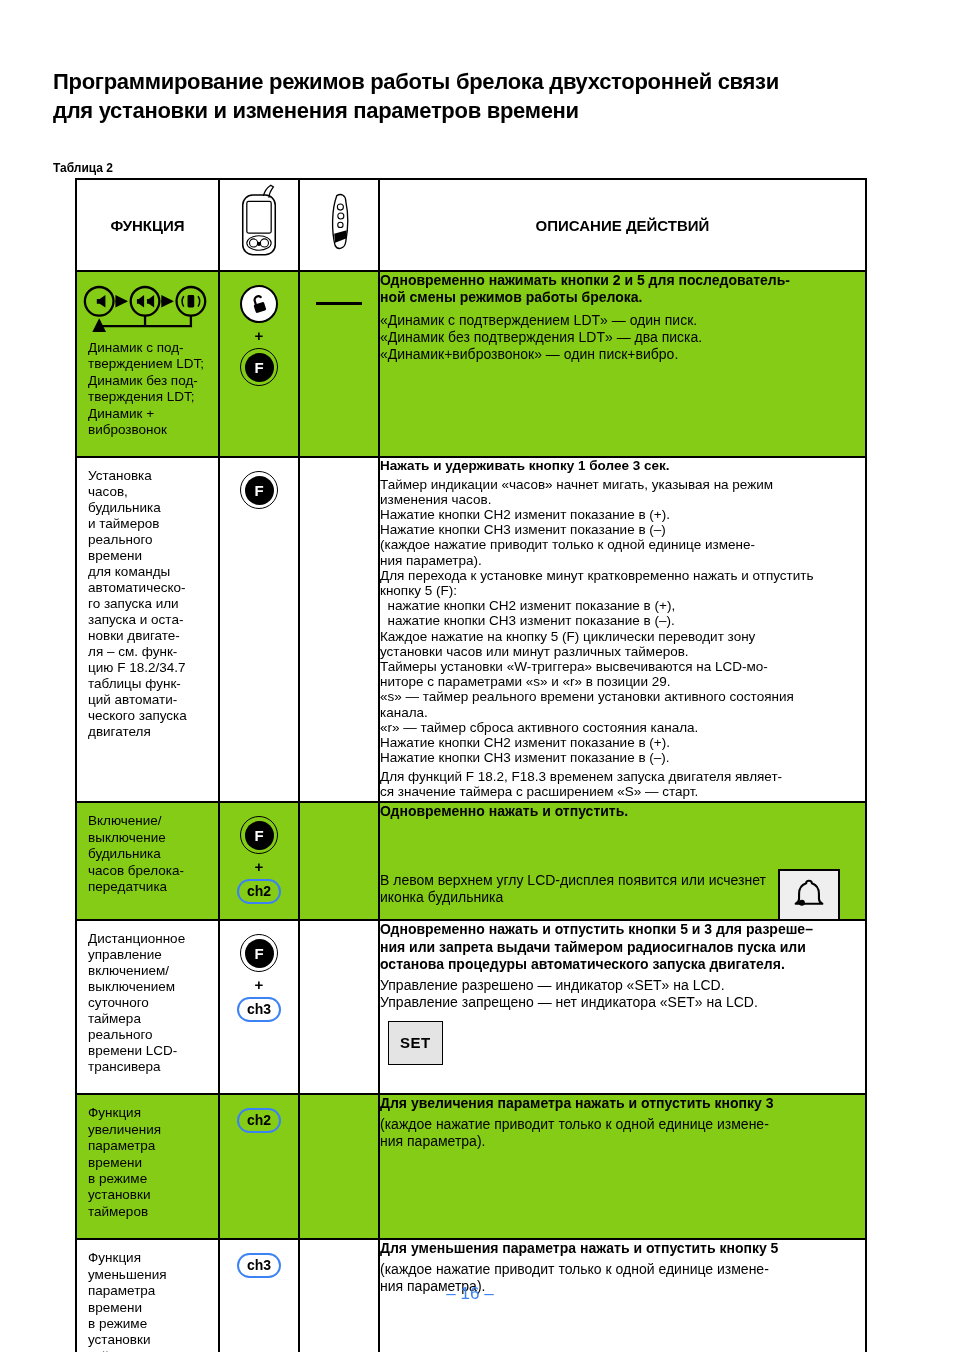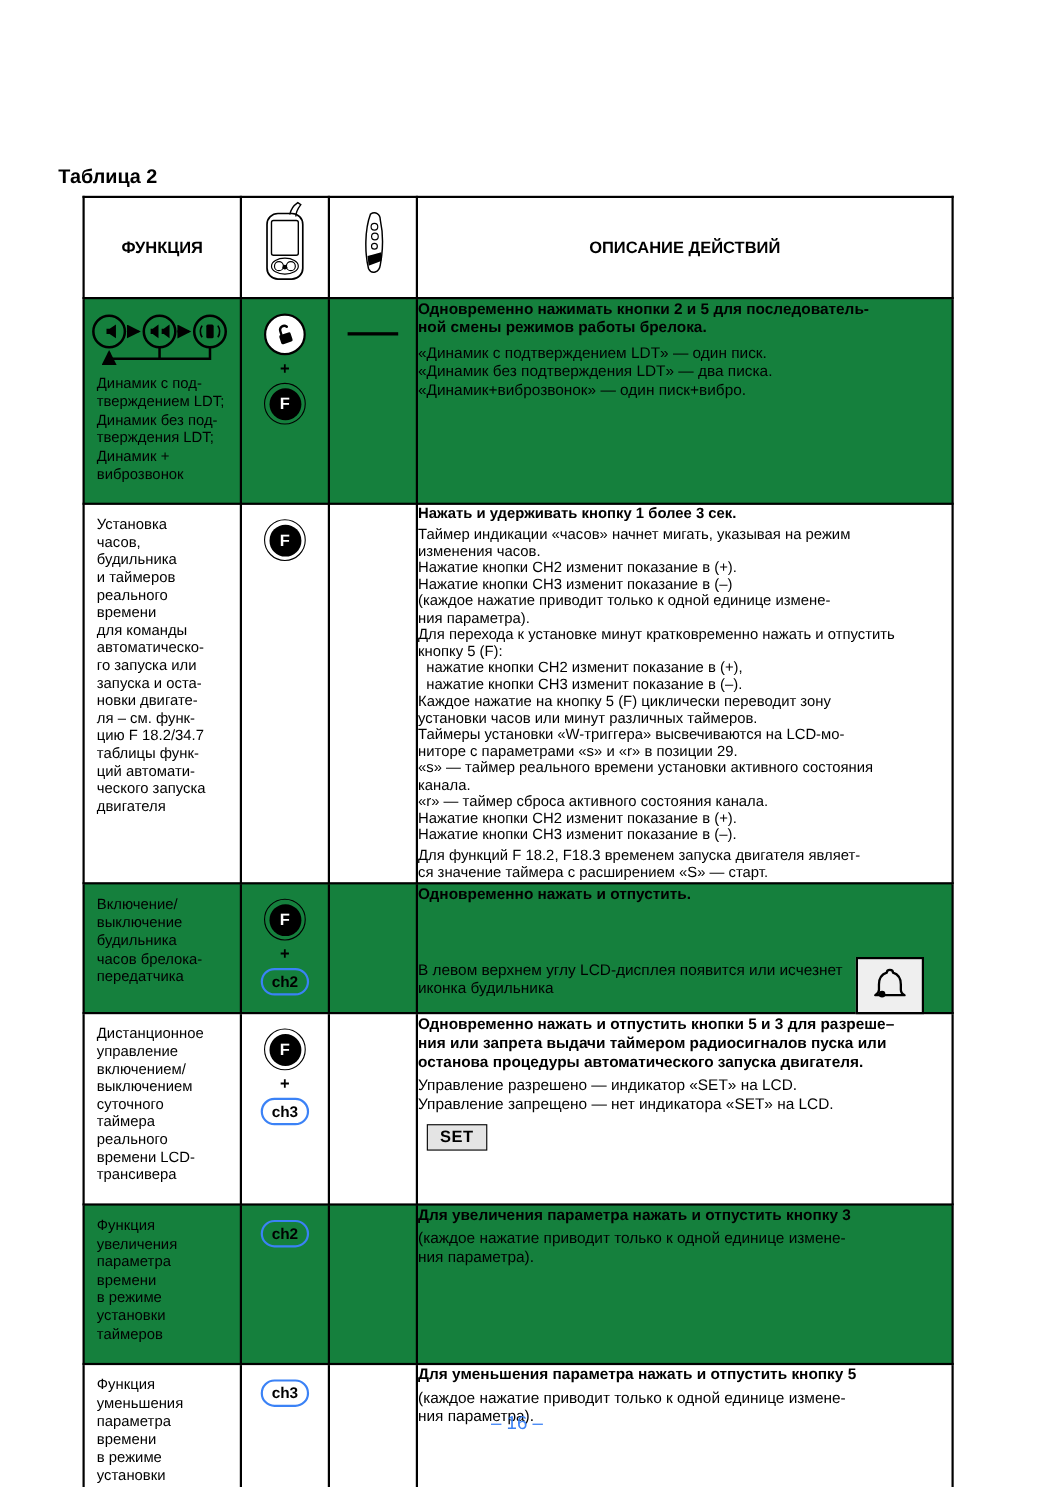--- a/index.html
+++ b/index.html
@@ -1,25 +1,25 @@
 <!DOCTYPE html>
 <html lang="ru"><head>
 <meta charset="utf-8">
 <style>
   html,body{margin:0;padding:0;background:#ffffff;}
   body{width:954px;height:1352px;position:relative;font-family:"Liberation Sans",sans-serif;color:#000;}
   .page{position:absolute;inset:0;background:#fff;}
 
   .title{position:absolute;left:53px;top:68px;width:820px;font-size:22px;font-weight:bold;
          line-height:1.3;letter-spacing:-0.3px;white-space:pre-line;}
-  .caption{position:absolute;left:53px;top:150px;font-size:18px;font-weight:bold;}
+  .caption{position:absolute;left:53px;top:161px;font-size:12px;font-weight:bold;}
 
   table.fn{position:absolute;left:75px;top:178px;width:790px;border-collapse:collapse;table-layout:fixed;}
   table.fn td{border:2px solid #000;vertical-align:top;padding:0;}
-  tr.shade td{background:#15803d;}
+  tr.shade td{background:#84cc16;}
   tr.hH{height:92px;} tr.h0{height:150px;} tr.h1{height:345px;}
   tr.h2{height:118px;} tr.h3{height:150px;} tr.h4{height:122px;} tr.h5{height:125px;}
 
   .thc{text-align:center;vertical-align:middle !important;font-weight:bold;font-size:15px;}
 
   .func{padding:10px 4px 18px 11px;font-size:13.5px;line-height:16.4px;white-space:pre-line;}
   .func-tall{line-height:16px;}
   .mode-diagram{padding:12px 2px 2px 5px;}
   .func-r0{padding-top:2px;}
 
@@ -39,30 +39,32 @@
   .desc p{margin:0;white-space:pre-line;}
   .desc .lead{font-weight:bold;}
   .desc .body{margin-top:3px;}
   .body-loose{line-height:17px;margin-top:5px !important;}
   .tight{font-size:13.5px;line-height:15.2px;padding-top:7px;}
   .note{margin-top:7px;}
 
   .bellrow{display:flex;align-items:flex-start;gap:12px;margin-top:48px;}
   .bellbadge{width:58px;height:48px;border:2px solid #000;background:#efefef;
         display:flex;align-items:center;justify-content:center;margin-bottom:-10px;}
-  .setbadge{display:inline-block;border:1.5px solid #000;background:#e4e4e4;padding:2px 11px;
+  .setbadge{display:inline-block;border:1.5px solid #000;background:#e4e4e4;padding:12px 11px;
         font-weight:800;font-size:15px;margin:10px 0 0 8px;letter-spacing:0.5px;}
 
   .pagenum{position:absolute;left:75px;top:1284px;width:790px;text-align:center;font-size:17px;color:#3b82f6;}
 </style>
 </head>
 <body>
 
 <div class="page">
 
+  <div class="title">Программирование режимов работы брелока двухсторонней связи
+для установки и изменения параметров времени</div>
   <div class="caption">Таблица 2</div>
 
   <table class="fn">
     <colgroup>
         <col style="width:143px">
         <col style="width:80px">
         <col style="width:80px">
         <col style="width:487px">
       </colgroup>
 

